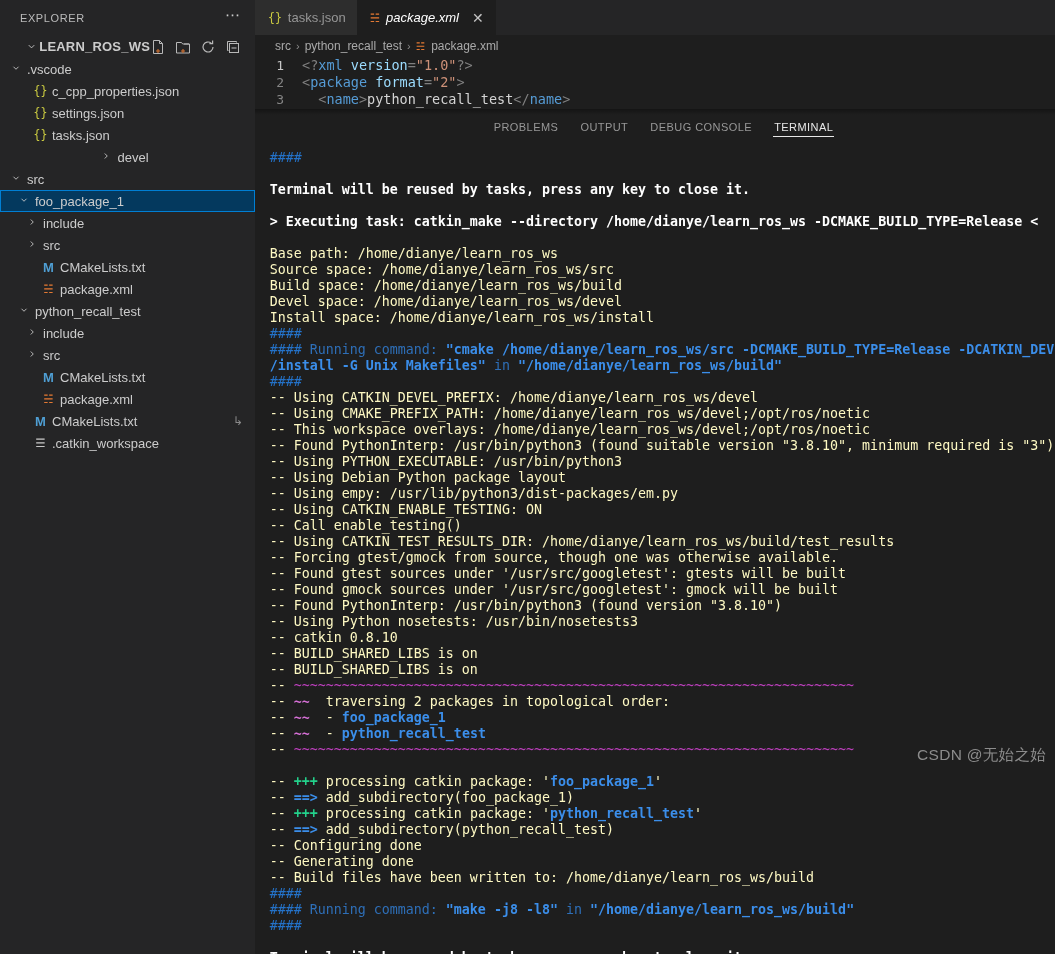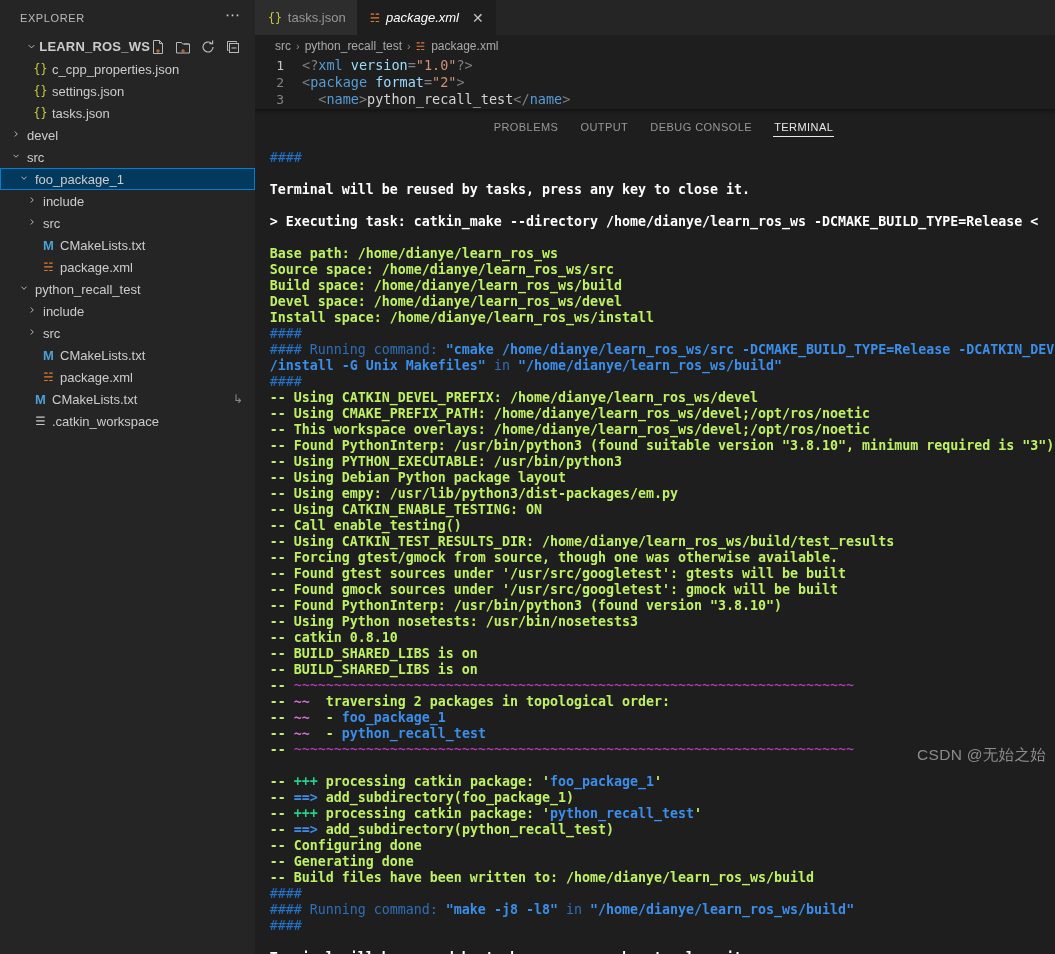--- a/index.html
+++ b/index.html
@@ -132,21 +132,21 @@
   }
 
   .terminal {
     flex: 1; min-height: 0; overflow: hidden;
     padding: 6px 0 0 14px;
     font-family: "DejaVu Sans Mono", monospace;
     font-size: 13.3px; line-height: 16.05px;
     color: #cccccc; white-space: pre;
   }
   .tline { height: 16px; white-space: pre; }
-  .c-white   { color: #bef264; font-weight: bold; }
+  .c-white   { color: #fef9c3; }
   .c-bold    { color: #ffffff; font-weight: bold; }
   .c-blue    { color: #2472c8; }
   .c-bblue   { color: #3b8eea; font-weight: bold; }
   .c-blue-d  { color: #2e6fb8; }
   .c-green   { color: #23d18b; font-weight: bold; }
   .c-magenta { color: #bc3fbc; }
   .c-magenta-b { color: #d670d6; font-weight: bold;}
 
   .watermark {
     position: absolute; right: 9px; bottom: 16px;
@@ -203,36 +203,42 @@
               <rect x="4.5" y="4.5" width="9" height="9" fill="none" stroke="#c5c5c5" stroke-width="1"></rect>
               <path d="M6.5 9h5" stroke="#c5c5c5" stroke-width="1.1"></path>
               <path d="M2.5 2.5h9v1" fill="none" stroke="#c5c5c5" stroke-width="1"></path>
               <path d="M2.5 2.5v9h1" fill="none" stroke="#c5c5c5" stroke-width="1"></path>
             </svg>
         </span>
       </span>
     </div>
 
     <div class="tree" id="tree">
+        <div class="row" style="padding-left: 8px;">
+          <span class="arrow"><svg width="10" height="10" viewBox="0 0 16 16">
+              <path d="M4 6l4 4 4-4" fill="none" stroke="#cccccc" stroke-width="1.4"></path>
+            </svg></span>
+          <span class="lbl">.vscode</span>
+        </div>
         <div class="row" style="padding-left: 16px;">
           <span class="arrow"></span>
           <span class="fi json">{}</span>
           <span class="lbl">c_cpp_properties.json</span>
         </div>
         <div class="row" style="padding-left: 16px;">
           <span class="arrow"></span>
           <span class="fi json">{}</span>
           <span class="lbl">settings.json</span>
         </div>
         <div class="row" style="padding-left: 16px;">
           <span class="arrow"></span>
           <span class="fi json">{}</span>
           <span class="lbl">tasks.json</span>
         </div>
-        <div class="row" style="padding-left: 8px;">
+        <div class="row" style=" justify-content: center;">
           <span class="arrow"><svg width="10" height="10" viewBox="0 0 16 16">
               <path d="M6 4l4 4-4 4" fill="none" stroke="#cccccc" stroke-width="1.4"></path>
             </svg></span>
           <span class="lbl">devel</span>
         </div>
         <div class="row" style="padding-left: 8px;">
           <span class="arrow"><svg width="10" height="10" viewBox="0 0 16 16">
               <path d="M4 6l4 4 4-4" fill="none" stroke="#cccccc" stroke-width="1.4"></path>
             </svg></span>
           <span class="lbl">src</span>

